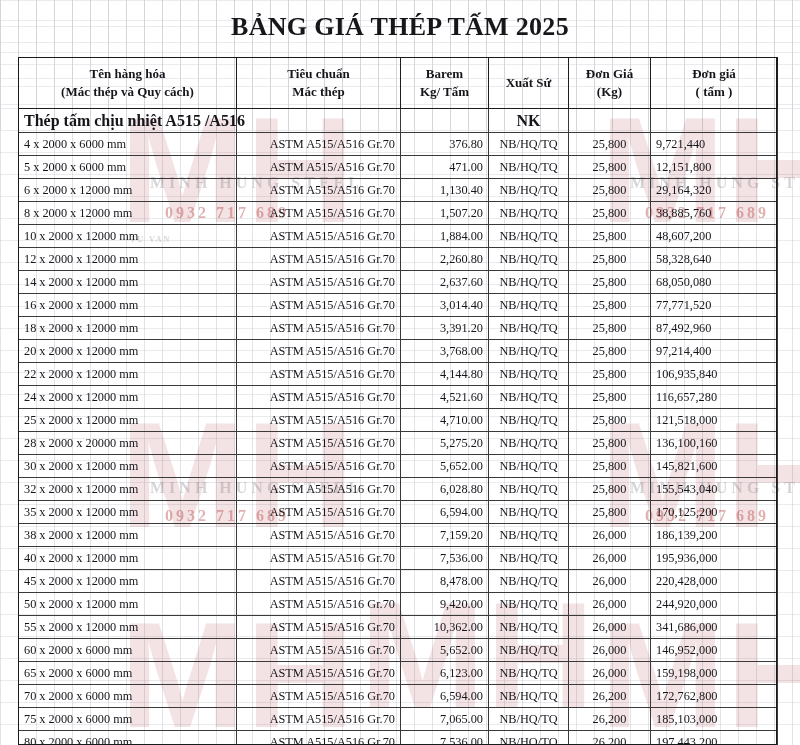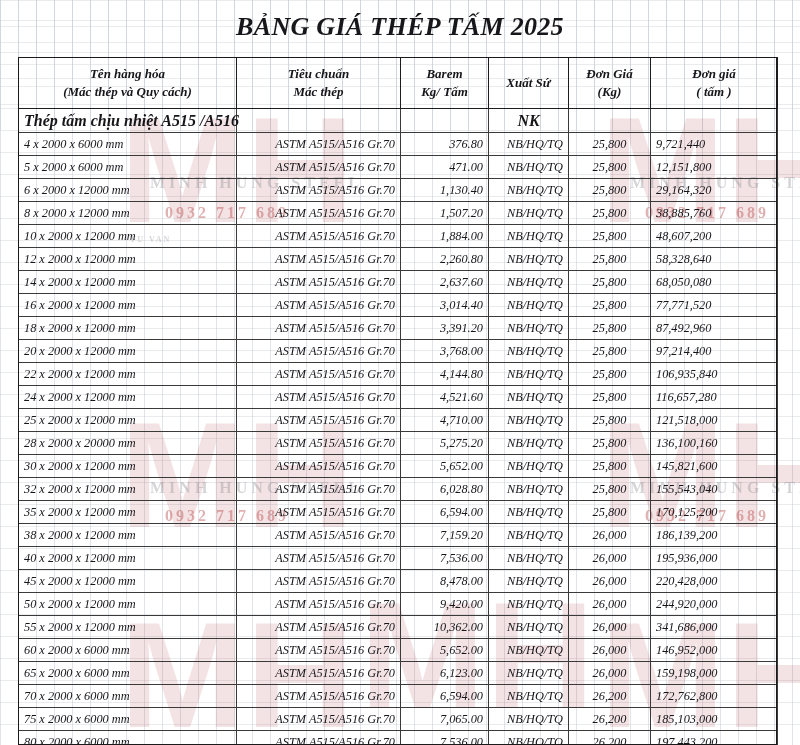--- a/index.html
+++ b/index.html
@@ -45,21 +45,21 @@
     font-size:150px;
     color:rgba(170,40,45,.13);
     font-family:"Liberation Sans", sans-serif;
     font-weight:700;
   }
   .wm-gray{ color:rgba(120,120,128,.13); }
   .wm-sm{ font-size:16px;letter-spacing:4px;color:rgba(150,150,158,.40); }
   .wm-ph{ font-size:16px;letter-spacing:3px;color:rgba(180,60,60,.40); }
   .wm-tiny{ font-size:8px;letter-spacing:2px;color:rgba(150,150,158,.38); }
 
-  .page{position:relative;z-index:2;width:736px;height:745px;font-style:italic;}
+  .page{position:relative;z-index:2;width:736px;height:745px;}
 
   .title{
     position:absolute;left:0;top:12px;width:800px;
     text-align:center;
     font-size:26px;font-weight:700;
     font-family:"Liberation Serif", serif;
     color:#17171b;
     letter-spacing:.3px;
   }
 
@@ -90,21 +90,21 @@
   table.price thead th .l2{display:block;}
 
   .catrow td{ height:23px;font-weight:700;font-size:16px; }
   .catrow td.name{ text-align:left; }
   .catrow td.origin{ text-align:center;font-weight:700; }
 
   tbody tr.data td{ height:22px; }
   td.name{ text-align:left;white-space:nowrap; }
   td.std{ text-align:right;white-space:nowrap; }
   td.barem{ text-align:right;padding-right:6px;white-space:nowrap;margin-top:10px; }
-  td.origin{ text-align:right;white-space:nowrap; }
+  td.origin{ text-align:center;white-space:nowrap; }
   td.unit{ text-align:center;white-space:nowrap; }
   td.total{ text-align:left;padding-right:8px;white-space:nowrap;margin-left:23px; }
 
   
   table.price{ outline:none; }
   .frame{
     position:absolute;left:18px;top:57px;
     width:759px;height:688px;
     border:1.8px solid #1a1a1a;
     pointer-events:none;z-index:3;

